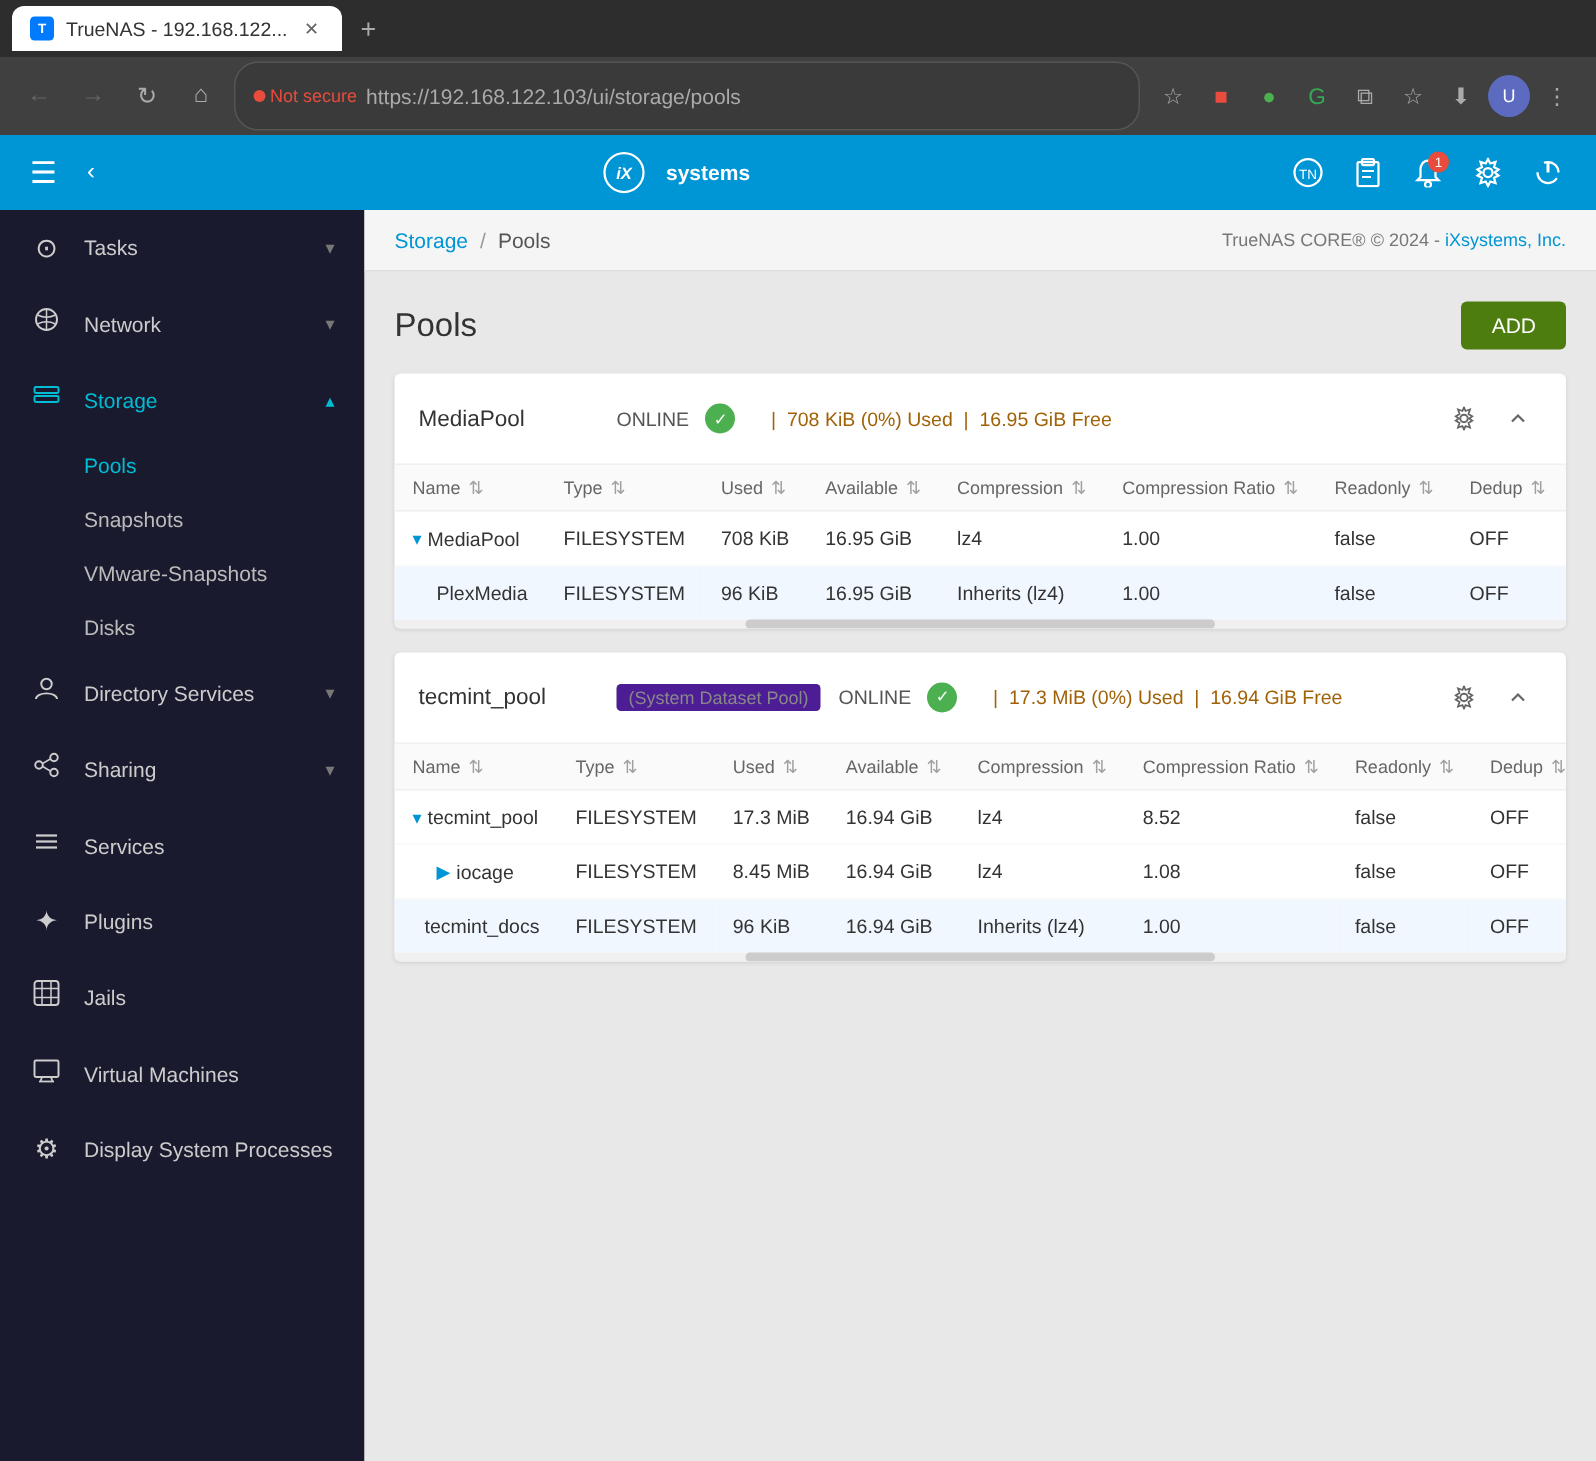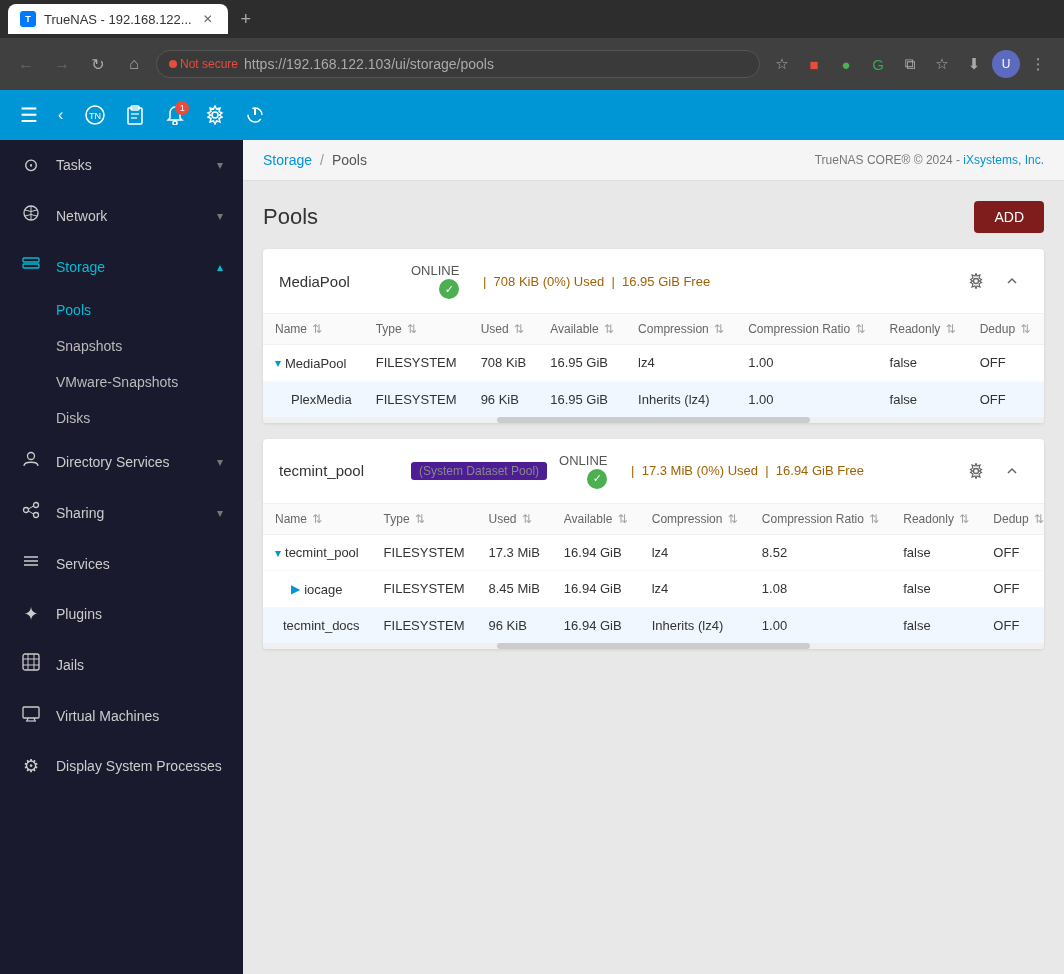--- a/index.html
+++ b/index.html
@@ -8,21 +8,21 @@
     
     .browser-chrome { background: #3c3c3c; height: 90px; }
     .browser-tab-bar { background: #2d2d2d; height: 38px; display: flex; align-items: center; padding: 0 8px; gap: 4px; }
     .browser-tab { background: #fff; border-radius: 8px 8px 0 0; padding: 0 12px; height: 30px; display: flex; align-items: center; gap: 8px; font-size: 13px; color: #333; }
     .browser-tab-icon { width: 16px; height: 16px; background: #007bff; border-radius: 3px; display: flex; align-items: center; justify-content: center; color: white; font-size: 9px; font-weight: bold; }
     .browser-tab-close { width: 16px; height: 16px; display: flex; align-items: center; justify-content: center; border-radius: 50%; cursor: pointer; color: #666; font-size: 12px; }
     .new-tab-btn { width: 28px; height: 28px; display: flex; align-items: center; justify-content: center; color: #aaa; font-size: 18px; cursor: pointer; border-radius: 50%; }
     .browser-controls { background: #404040; height: 52px; display: flex; align-items: center; padding: 0 12px; gap: 8px; }
     .browser-nav-btn { width: 28px; height: 28px; display: flex; align-items: center; justify-content: center; color: #aaa; font-size: 16px; cursor: pointer; border-radius: 50%; }
     .browser-nav-btn.disabled { color: #666; }
-    .address-bar { flex: 1; height: 28px; background: #3a3a3a; border-radius: 16px; display: flex; align-items: center; padding: 0 12px; gap: 6px; border: 1px solid #555; }
+    .address-bar { flex: 1; height: 46px; background: #3a3a3a; border-radius: 16px; display: flex; align-items: center; padding: 0 12px; gap: 6px; border: 1px solid #555; }
     .not-secure { color: #e74c3c; font-size: 12px; display: flex; align-items: center; gap: 3px; }
     .not-secure-dot { width: 8px; height: 8px; background: #e74c3c; border-radius: 50%; }
     .url-text { color: #aaa; font-size: 14px; }
     .browser-actions { display: flex; gap: 4px; }
     .browser-action-btn { width: 28px; height: 28px; display: flex; align-items: center; justify-content: center; color: #aaa; font-size: 15px; cursor: pointer; border-radius: 50%; }
 
     
     .app { display: flex; flex-direction: column; height: calc(974px - 90px); }
     .app-header { background: #0095d5; height: 50px; display: flex; align-items: center; padding: 0 16px; gap: 12px; }
     .hamburger { color: white; font-size: 20px; cursor: pointer; padding: 4px; }
@@ -55,27 +55,27 @@
     .content-header { background: #f5f5f5; padding: 12px 20px; display: flex; justify-content: space-between; align-items: center; border-bottom: 1px solid #ddd; }
     .breadcrumb { display: flex; align-items: center; gap: 8px; font-size: 14px; color: #555; }
     .breadcrumb-link { color: #0095d5; cursor: pointer; text-decoration: none; }
     .breadcrumb-sep { color: #999; }
     .version-info { font-size: 12px; color: #777; }
     .version-link { color: #0095d5; text-decoration: none; }
 
     .content-body { padding: 20px; }
     .page-header { display: flex; justify-content: space-between; align-items: center; margin-bottom: 16px; }
     .page-title { font-size: 22px; font-weight: 400; color: #333; }
-    .add-btn { background: #7f1d1d; color: white; border: none; padding: 8px 20px; border-radius: 4px; font-size: 14px; font-weight: 500; cursor: pointer; text-transform: uppercase; }
+    .add-btn { background: #4d7c0f; color: white; border: none; padding: 8px 20px; border-radius: 4px; font-size: 14px; font-weight: 500; cursor: pointer; text-transform: uppercase; }
 
     
     .pool-card { background: white; border-radius: 4px; margin-bottom: 16px; box-shadow: 0 1px 3px rgba(0,0,0,0.1); overflow: hidden; }
     .pool-header { display: flex; align-items: center; padding: 14px 16px; border-bottom: 1px solid #f0f0f0; gap: 12px; }
     .pool-name { font-size: 15px; font-weight: 500; color: #333; min-width: 120px; }
-    .pool-status { display: flex; align-items: flex-end; gap: 1px; flex-direction: column; }
+    .pool-status { display: flex; align-items: center; gap: 11px; }
     .status-label { font-size: 13px; color: #555; }
     .status-dot { width: 20px; height: 20px; background: #4caf50; border-radius: 50%; display: flex; align-items: center; justify-content: center; color: white; font-size: 11px; }
     .pool-usage { font-size: 13px; color: #a16207; flex: 1; padding-left: 8px; }
     .pool-actions { display: flex; gap: 4px; }
     .pool-action-btn { width: 32px; height: 32px; border: none; background: transparent; cursor: pointer; display: flex; align-items: center; justify-content: center; color: #666; border-radius: 4px; }
     .system-dataset-label { font-size: 12px; color: #888; background: #4c1d95; padding: 2px 8px; border-radius: 3px; }
 
     
     .pool-table { width: 100%; border-collapse: collapse; }
     .pool-table th { text-align: left; padding: 8px 12px; font-size: 12px; color: #666; font-weight: 500; border-bottom: 1px solid #f0f0f0; white-space: nowrap; background: #fafafa; margin-top: 15px; }
@@ -124,20 +124,29 @@
       <div class="browser-action-btn">⋮</div>
     </div>
   </div>
 </div>
 
 <div class="app">
 
   <div class="app-header">
     <div class="hamburger">☰</div>
     <div class="back-btn">‹</div>
+    <div class="app-logo">
+      <div class="logo-text">
+        <svg width="120" height="28" viewBox="0 0 120 28">
+          <circle cx="14" cy="14" r="13" fill="none" stroke="white" stroke-width="1.5"></circle>
+          <text x="14" y="18" text-anchor="middle" font-size="11" font-weight="bold" fill="white" font-style="italic">iX</text>
+          <text x="42" y="19" font-size="14" font-weight="bold" fill="white">systems</text>
+        </svg>
+      </div>
+    </div>
     <div class="header-actions">
       <div class="header-icon">
         <svg width="20" height="20" viewBox="0 0 20 20">
             <circle cx="10" cy="10" r="9" fill="none" stroke="white" stroke-width="1.5"></circle>
             <text x="10" y="14" text-anchor="middle" font-size="9" fill="white">TN</text>
           </svg>
       </div>
       <div class="header-icon">
         <svg width="18" height="20" viewBox="0 0 18 20">
             <rect x="2" y="3" width="14" height="16" rx="1" fill="none" stroke="white" stroke-width="1.5"></rect>

